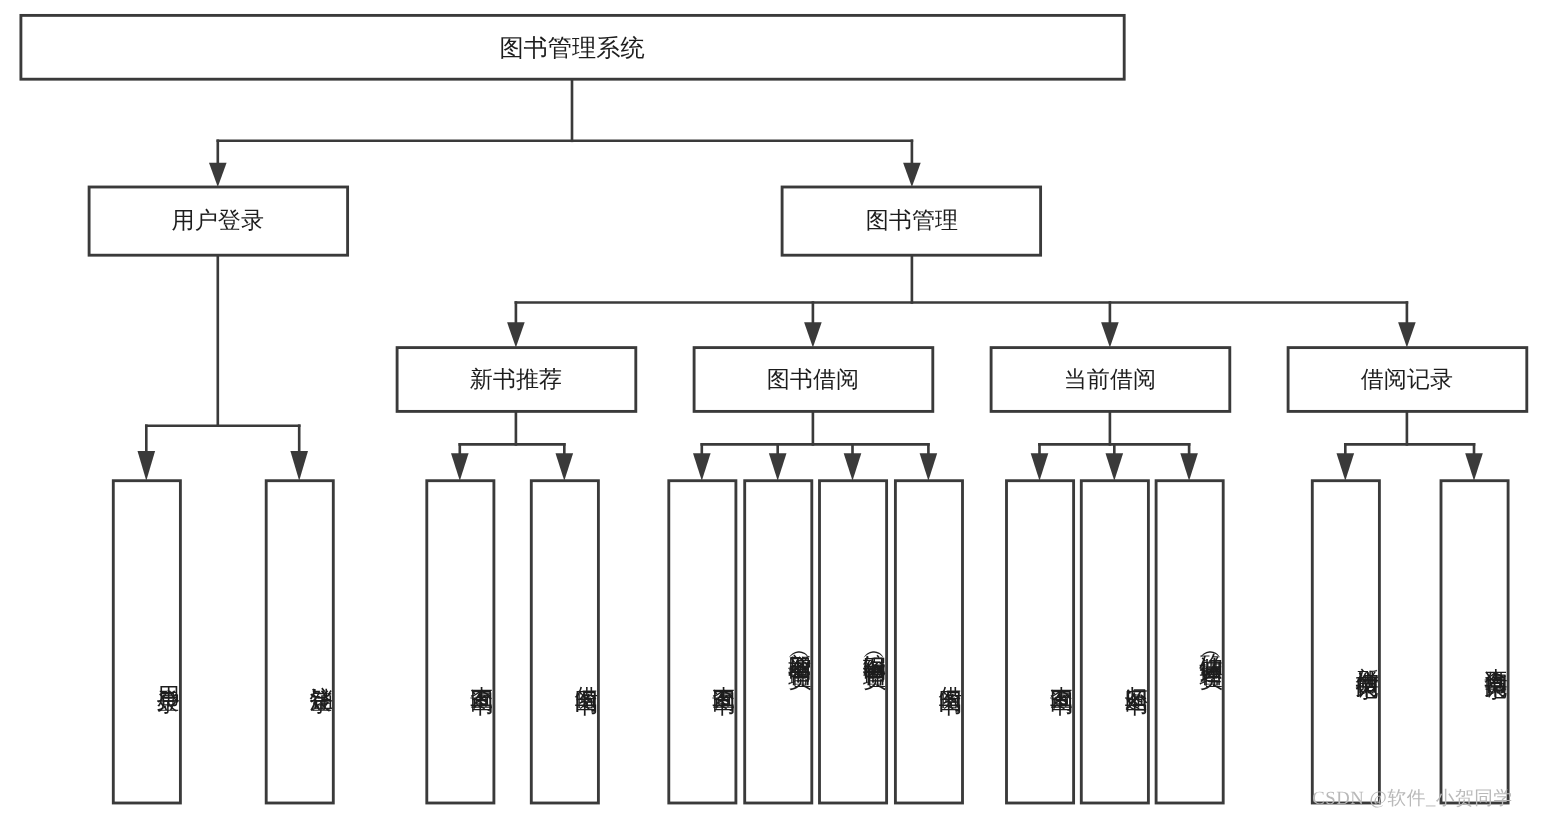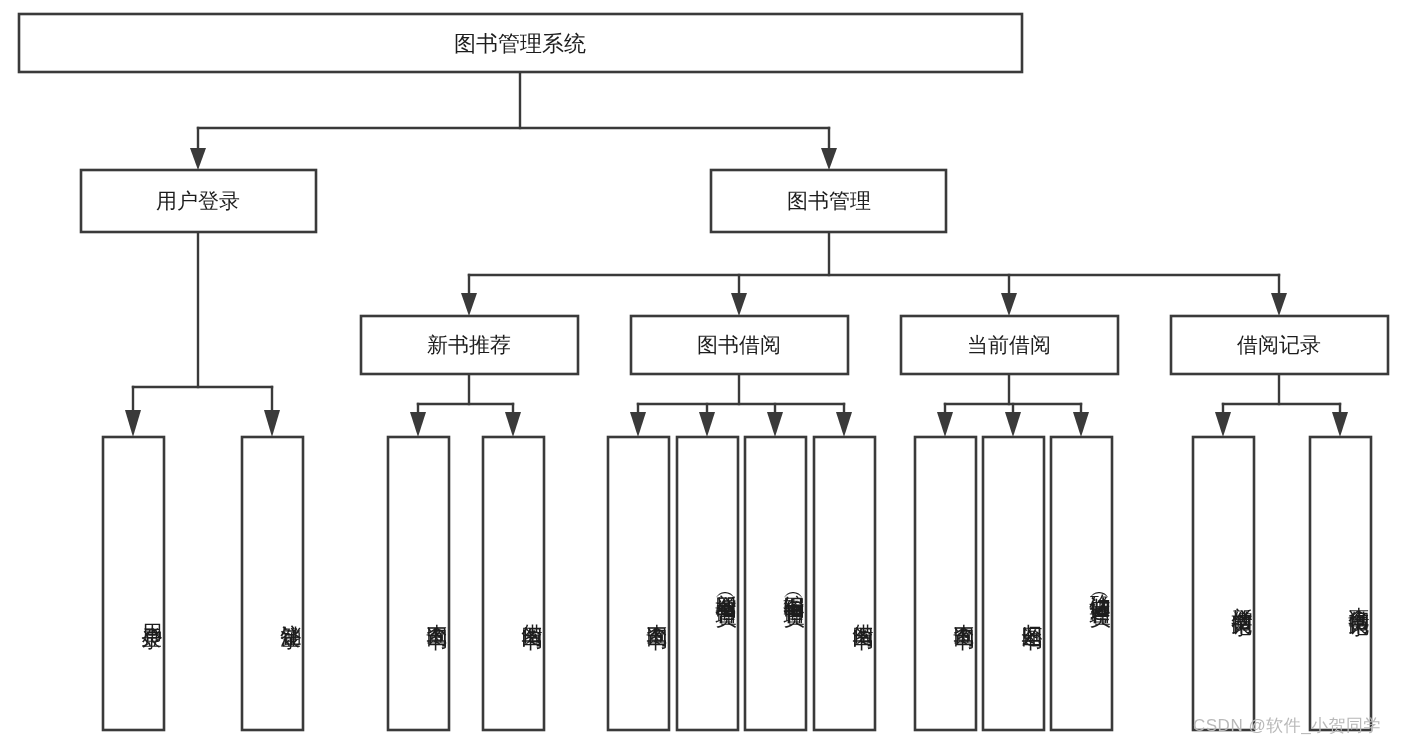--- a/index.html
+++ b/index.html
@@ -63,21 +63,21 @@
     display: flex;
     align-items: flex-start;
     justify-content: center;
     white-space: nowrap;
     pointer-events: none;
   }
   .watermark {
     position: absolute;
     left: 1193px;
     top: 714px;
-    font-family: Liberation Sans, sans-serif;
+    font-family: Liberation Serif, serif;
     font-size: 17px;
     color: #b9b9b9;
     white-space: nowrap;
     letter-spacing: 0.5px;
   }
 </style>
 </head>
 <body>
 
 <div id="diagram-root">

